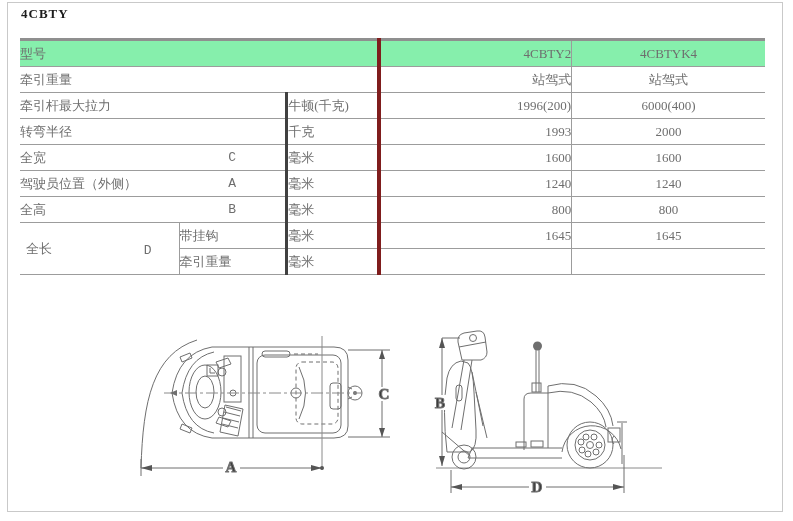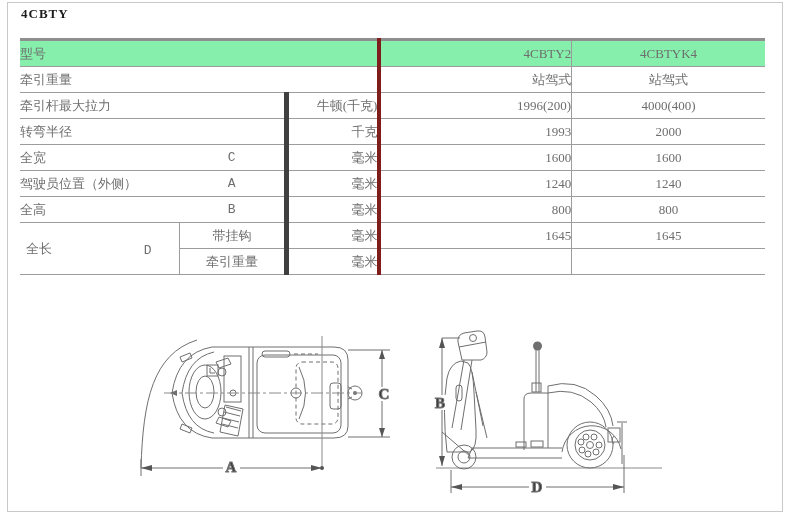--- a/index.html
+++ b/index.html
@@ -20,22 +20,22 @@
     border-collapse:collapse;table-layout:fixed;
     border-top:3px solid #8f8f8f;
     font-size:13px;color:#6e6e6e;
   }
   table.spec td{
     border-bottom:1px solid #9c9c9c;height:25px;padding:0;
     vertical-align:middle;white-space:nowrap;overflow:hidden;
   }
   td.lbl{text-align:left;padding-left:6px;}
   td.letter-cell{text-align:center;font-family:"Liberation Mono","DejaVu Sans Mono",monospace;}
-  td.unit-cell{border-left:5px solid #404040;text-align:right;}
-  td.sub-cell{border-left:1px solid #9c9c9c;text-align:center;}
+  td.unit-cell{border-left:3px solid #404040;text-align:left;}
+  td.sub-cell{border-left:1px solid #9c9c9c;text-align:left;}
   td.v1{border-left:4px solid #7f1d1d;text-align:right;}
   td.v2{border-left:1px solid #9c9c9c;text-align:center;margin-top:48px;}
   tr.hdr td{background:#86efac;}
   .len-flex{display:flex;justify-content:space-between;align-items:flex-end;
     padding:0 27px 0 6px;}
   .len-flex .dim-letter{font-family:"Liberation Mono","DejaVu Sans Mono",monospace;}
   svg.diagram{position:absolute;left:0;top:0;}
   svg.diagram text.dim{
     font-family:"Liberation Serif","DejaVu Serif",serif;font-weight:bold;
     font-size:15px;fill:#3c3c3c;text-anchor:middle;
@@ -64,21 +64,21 @@
     </tr>
     <tr>
       <td class="lbl" colspan="3">牵引重量</td>
       <td class="v1">站驾式</td>
       <td class="v2">站驾式</td>
     </tr>
     <tr>
       <td class="lbl" colspan="2">牵引杆最大拉力</td>
       <td class="unit-cell">牛顿(千克)</td>
       <td class="v1">1996(200)</td>
-      <td class="v2">4000(400)</td>
+      <td class="v2">6000(400)</td>
     </tr>
     <tr>
       <td class="lbl" colspan="2">转弯半径</td>
       <td class="unit-cell">千克</td>
       <td class="v1">1993</td>
       <td class="v2">2000</td>
     </tr>
     <tr>
       <td class="lbl">全宽</td>
       <td class="letter-cell">C</td>

